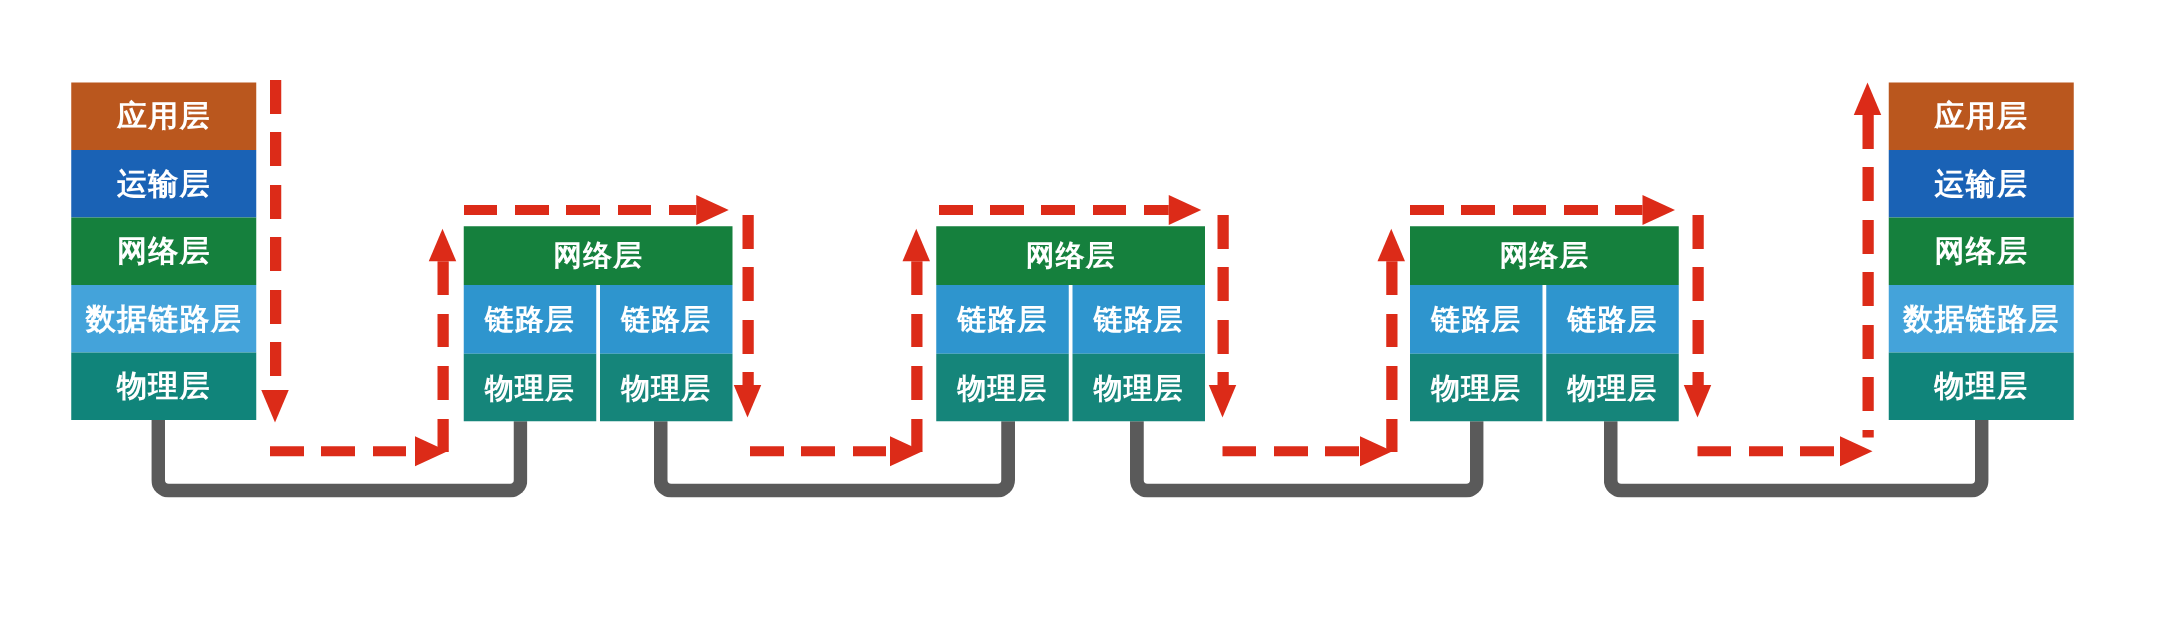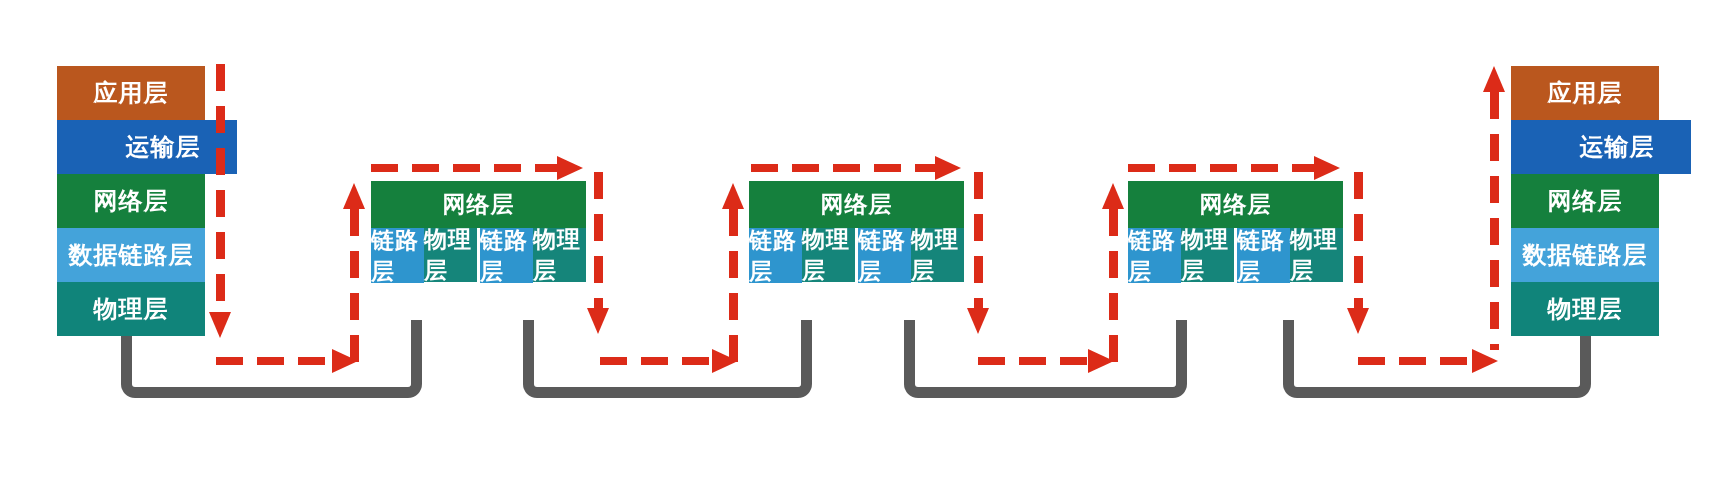--- a/index.html
+++ b/index.html
@@ -8,31 +8,31 @@
     overflow:hidden; font-family:"Liberation Sans","DejaVu Sans",sans-serif;
   }
   
   .stack { position:absolute; display:flex; flex-direction:column; z-index:2;justify-content:center; }
   .layer {
     display:flex; align-items:center; justify-content:center;
     color:#ffffff; font-weight:bold; font-size:24px; letter-spacing:1px;
   }
   .host .layer { width:148px; height:54px; }
   .c-app   { background:#ba571e; }
-  .c-trans { background:#1a62b5;padding-left:32px; }
+  .c-trans { background:#1a62b5; }
   .c-net   { background:#15803d; }
   .c-dlink { background:#44a3da; }
   .c-phys  { background:#10847a; }
   .c-rlink { background:#2e95ce; }
   .c-rphys { background:#15857a; }
   
   .router { position:absolute; width:215px; z-index:2; }
   .router .net-row { width:215px; height:47px; font-size:23px; }
   .router .cols { display:flex; gap:3px; background:#ffffff; }
-  .router .col { display:flex; flex-direction:row; flex:1; }
+  .router .col { display:flex; flex-direction:column; flex:1; }
   .router .col .layer { font-size:23px; }
   .router .link-row { height:55px; }
   .router .phys-row { height:54px; }
   
   .cable {
     position:absolute; top:320px; height:78px; z-index:1; box-sizing:border-box;
     border-left:11px solid #5a5a5a; border-right:11px solid #5a5a5a;
     border-bottom:11px solid #5a5a5a; border-radius:0 0 14px 14px;
   }
   

